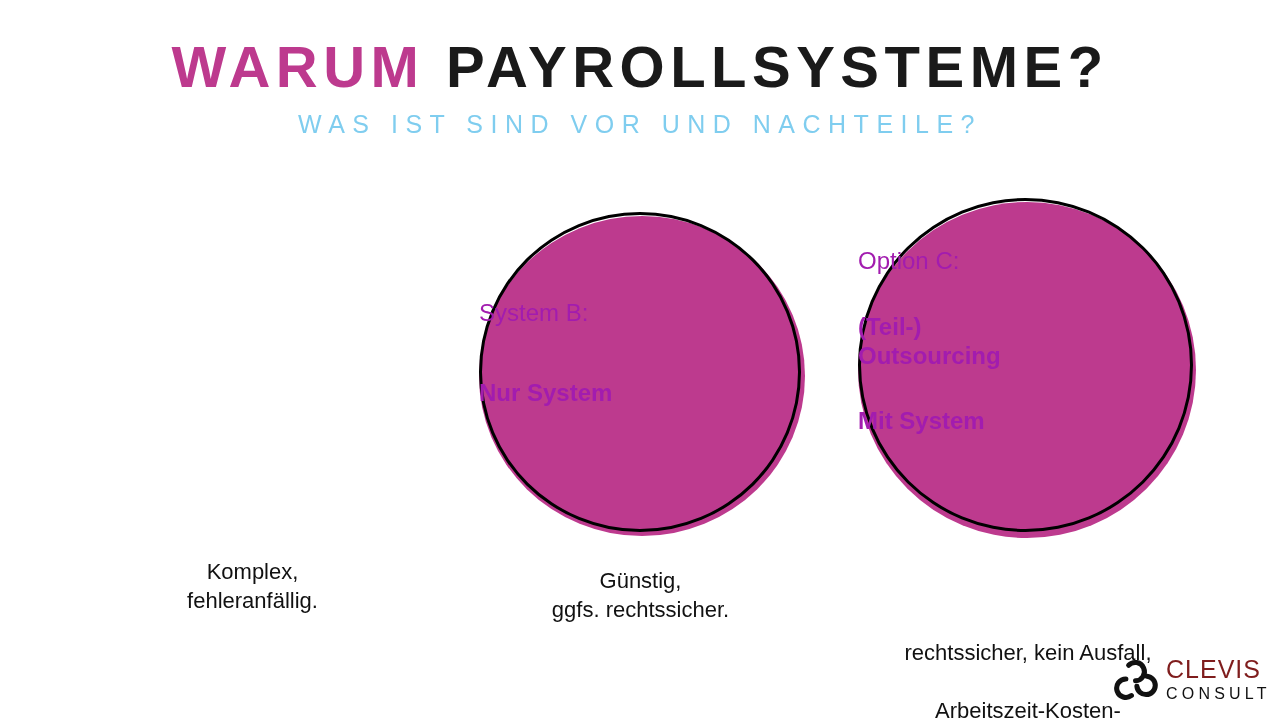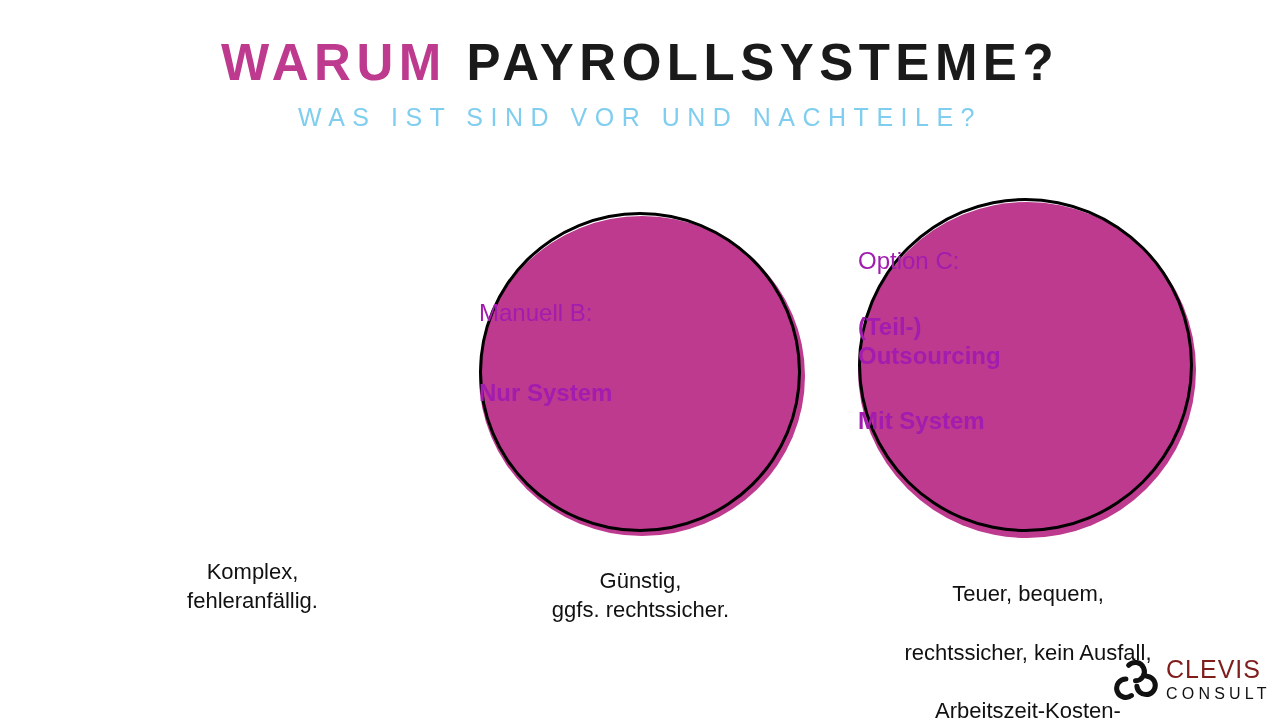--- a/index.html
+++ b/index.html
@@ -17,21 +17,21 @@
 
   
   .title-block {
     position: absolute;
     left: 0;
     top: 36px;
     width: 1280px;
     text-align: center;
   }
   .main-title {
-    font-size: 51px;
+    font-size: 58px;
     font-weight: bold;
     letter-spacing: 5.5px;
     line-height: 1.06;
     white-space: nowrap;
     color: #1a1a1a;
   }
   .main-title .accent {
     color: #bd3a8e;
   }
   .subtitle {
@@ -167,40 +167,40 @@
   </div>
   <div class="subtitle">WAS IST SIND VOR UND NACHTEILE?</div>
 </div>
 
 <div class="circles-layer">
 
 
   <div class="circle-group" id="circle-b">
     <div class="circle-fill"></div>
     <div class="circle-outline"></div>
-    <div class="circle-text opt-label text-b">Manuell B:</div>
+    <div class="circle-text opt-label text-b">System B:</div>
     <div class="circle-text opt-name text-b2">Nur System</div>
   </div>
 
   <div class="circle-group" id="circle-c">
     <div class="circle-fill"></div>
     <div class="circle-outline"></div>
     <div class="circle-text opt-label text-c">Option C:</div>
     <div class="circle-text opt-name text-c2" style="white-space: pre-line;">(Teil-)
 Outsourcing</div>
     <div class="circle-text opt-name text-c3">Mit System</div>
   </div>
 </div>
 
 <div class="caption" id="caption-a">Komplex,
 fehleranfällig.</div>
 <div class="caption" id="caption-b">Günstig,
 ggfs. rechtssicher.</div>
 <div class="caption" id="caption-c">
-  <span>Teuer, bequem,</span><br>
+  <br>
   <span>rechtssicher, kein Ausfall,</span><br>
   <span class="underlined" style="white-space: pre-line;">Arbeitszeit-Kosten-
 Einsparungen</span>
 </div>
 
 <div class="logo">
   <svg class="logo-mark" viewBox="0 0 100 100">
     <g fill="none" stroke="#111111" stroke-width="11" stroke-linecap="round">
       <path d="M 34 20 A 20 20 0 1 1 49 54"></path>
       <path d="M 74 44 A 20 20 0 1 1 52 66"></path>

